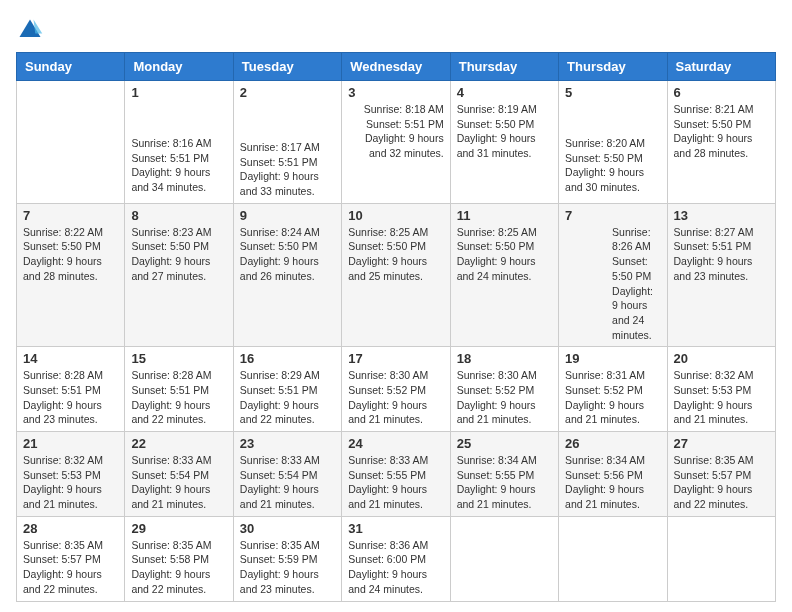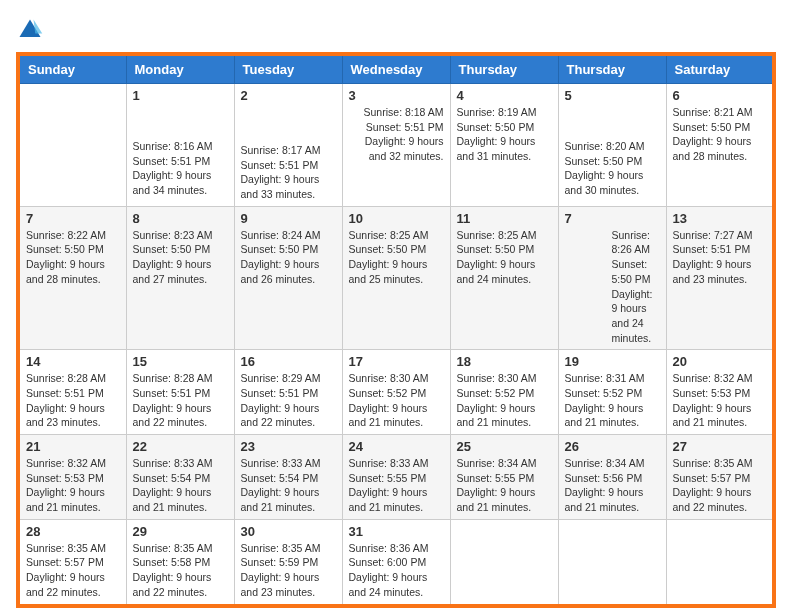--- a/index.html
+++ b/index.html
@@ -48,21 +48,21 @@
       font-weight: bold;
       color: #333;
     }
     .location-title {
       font-size: 16px;
       color: #555;
     }
     .calendar {
       width: 100%;
       border-collapse: collapse;
-      border: 4px solid #f97316;
+      border: 1px solid #f97316;
     }
     .calendar th {
       background-color: #2e7bcf;
       color: #fff;
       text-align: left;
       padding: 6px 8px;
       font-size: 13px;
       border: 1px solid #2367b0;
     }
     .calendar td {
@@ -214,21 +214,21 @@
         </td>
         <td>
           <span class="day-number">7</span>
           <div class="day-info" style="white-space: pre-line; margin-left: 47px;">Sunrise: 8:26 AM
 Sunset: 5:50 PM
 Daylight: 9 hours
 and 24 minutes.</div>
         </td>
         <td>
           <span class="day-number">13</span>
-          <div class="day-info" style="white-space: pre-line;">Sunrise: 7:27 AM
+          <div class="day-info" style="white-space: pre-line;">Sunrise: 8:27 AM
 Sunset: 5:51 PM
 Daylight: 9 hours
 and 23 minutes.</div>
         </td>
       </tr>
       <tr>
         <td>
           <span class="day-number">14</span>
           <div class="day-info" style="white-space: pre-line;">Sunrise: 8:28 AM
 Sunset: 5:51 PM

